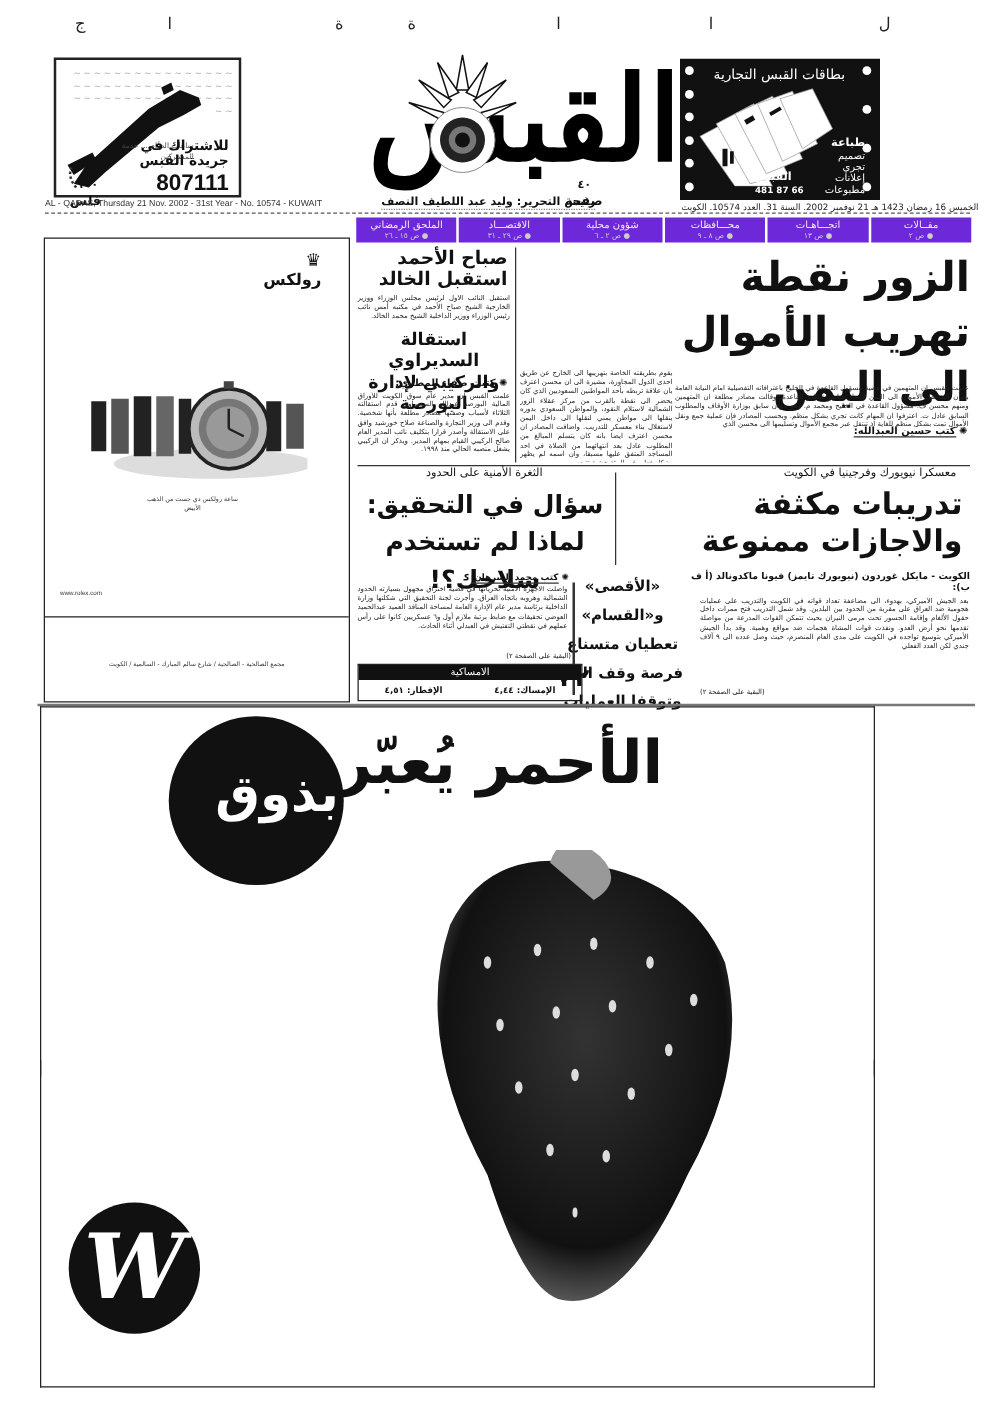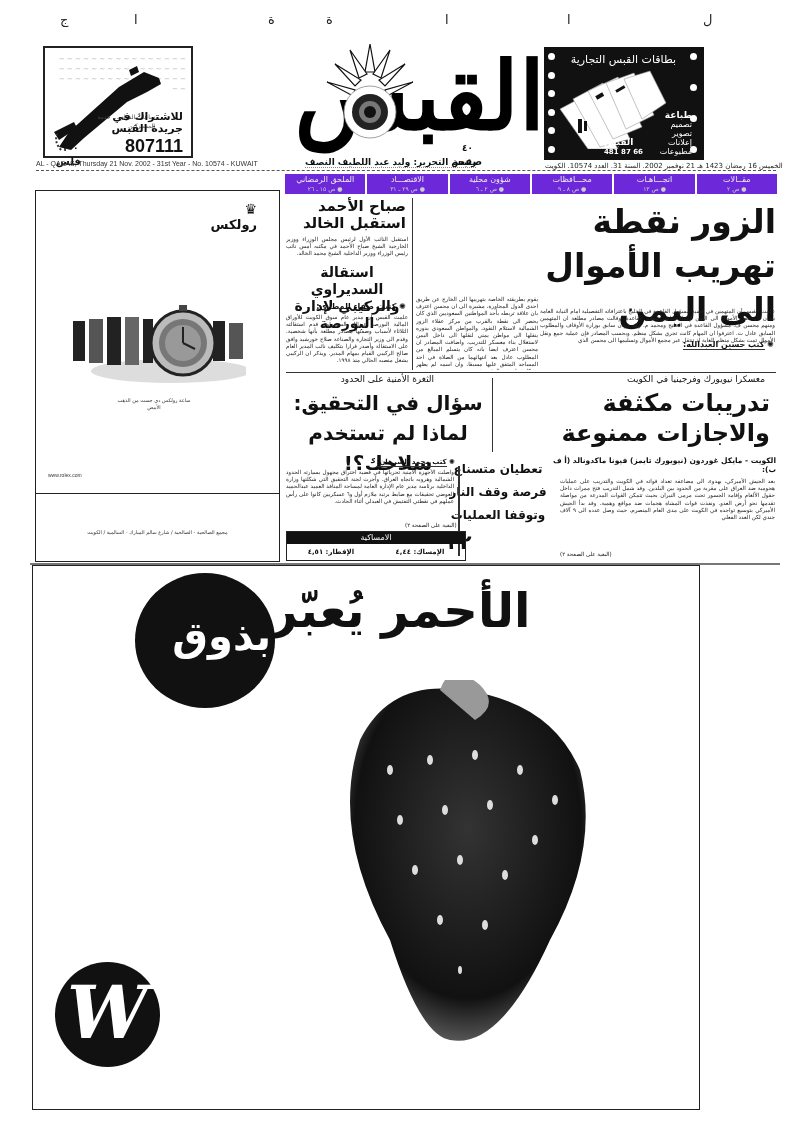--- a/index.html
+++ b/index.html
@@ -185,21 +185,21 @@
     <g fill="#111">
       <rect x="20" y="50" width="4" height="14"></rect>
       <rect x="26" y="52" width="3" height="10"></rect>
       <rect x="38" y="26" width="8" height="4" transform="rotate(-30 40 28)"></rect>
       <rect x="58" y="20" width="10" height="3" transform="rotate(-30 60 22)"></rect>
     </g>
   </svg>
   <div class="svc">
     <div style="font-weight:bold;font-size:9px">طباعة</div>
     <div>تصميم</div>
-    <div>تصوير</div>
+    <div>تجري</div>
     <div>إعلانات</div>
     <div>مطبوعات</div>
   </div>
   <div class="brand">القبس</div>
   <div class="tel">481 87 66</div>
 </div>
 
 <div class="abs eng-dateline">AL - QABAS, Thursday 21 Nov. 2002 - 31st Year - No. 10574 - KUWAIT</div>
 <div class="abs ar-dateline">الخميس 16 رمضان 1423 هـ 21 نوفمبر 2002. السنة 31. العدد 10574. الكويت</div>
 <div class="rule-dash" style="left:36px;top:170px;width:740px"></div>
@@ -276,20 +276,21 @@
 <div class="abs h-big h-right">تدريبات مكثفة والاجازات ممنوعة</div>
 <div class="vline" style="left:492px;top:378px;height:74px"></div>
 <div class="abs kick kick-left">الثغرة الأمنية على الحدود</div>
 <div class="abs h-big h-left">سؤال في التحقيق: لماذا لم تستخدم سلاحك؟!</div>
 
 <div class="abs byline kuwait-byline">الكويت - مايكل غوردون (نيويورك تايمز) فيونا ماكدونالد (أ ف ب):</div>
 <div class="abs body-text kuwait-body">بعد الجيش الأميركي، بهدوء، الى مضاعفة تعداد قواته في الكويت والتدريب على عمليات هجومية ضد العراق على مقربة من الحدود بين البلدين. وقد شمل التدريب فتح ممرات داخل حقول الألغام وإقامة الجسور تحت مرمى النيران بحيث تتمكن القوات المدرعة من مواصلة تقدمها نحو أرض العدو. ونفذت قوات المشاة هجمات ضد مواقع وهمية. وقد بدأ الجيش الأميركي بتوسيع تواجده في الكويت على مدى العام المنصرم، حيث وصل عدده الى ٩ آلاف جندي لكن العدد الفعلي</div>
 <div class="abs" style="left:560px;top:551px;font-size:5.5px;direction:rtl">(البقية على الصفحة ٢)</div>
 
 <div class="abs mid-headline">
+  <div>«الأقصى» و«القسام»</div>
   <div>تعطيان متسناع</div>
   <div>فرصة وقف النار</div>
   <div>وتوقفا العمليات</div>
 </div>
 <div class="vline" style="left:458px;top:466px;height:90px;width:2px"></div>
 <div class="abs page-ref-32">٣٢</div>
 
 <div class="abs byline sharhan-byline"><span>✺ </span><span style="border-bottom:1px solid #333">كتب محمد الشرهان:</span></div>
 <div class="abs body-text sharhan-body">واصلت الأجهزة الأمنية تحرياتها في قضية اختراق مجهول بسيارته الحدود الشمالية وهروبه باتجاه العراق. وأجرت لجنة التحقيق التي شكلتها وزارة الداخلية برئاسة مدير عام الإدارة العامة لمساحة المنافذ العميد عبدالحميد العوضي تحقيقات مع ضابط برتبة ملازم أول و٦ عسكريين كانوا على رأس عملهم في نقطتي التفتيش في العبدلي أثناء الحادث.</div>
 <div class="abs more-note">(البقية على الصفحة ٢)</div>

